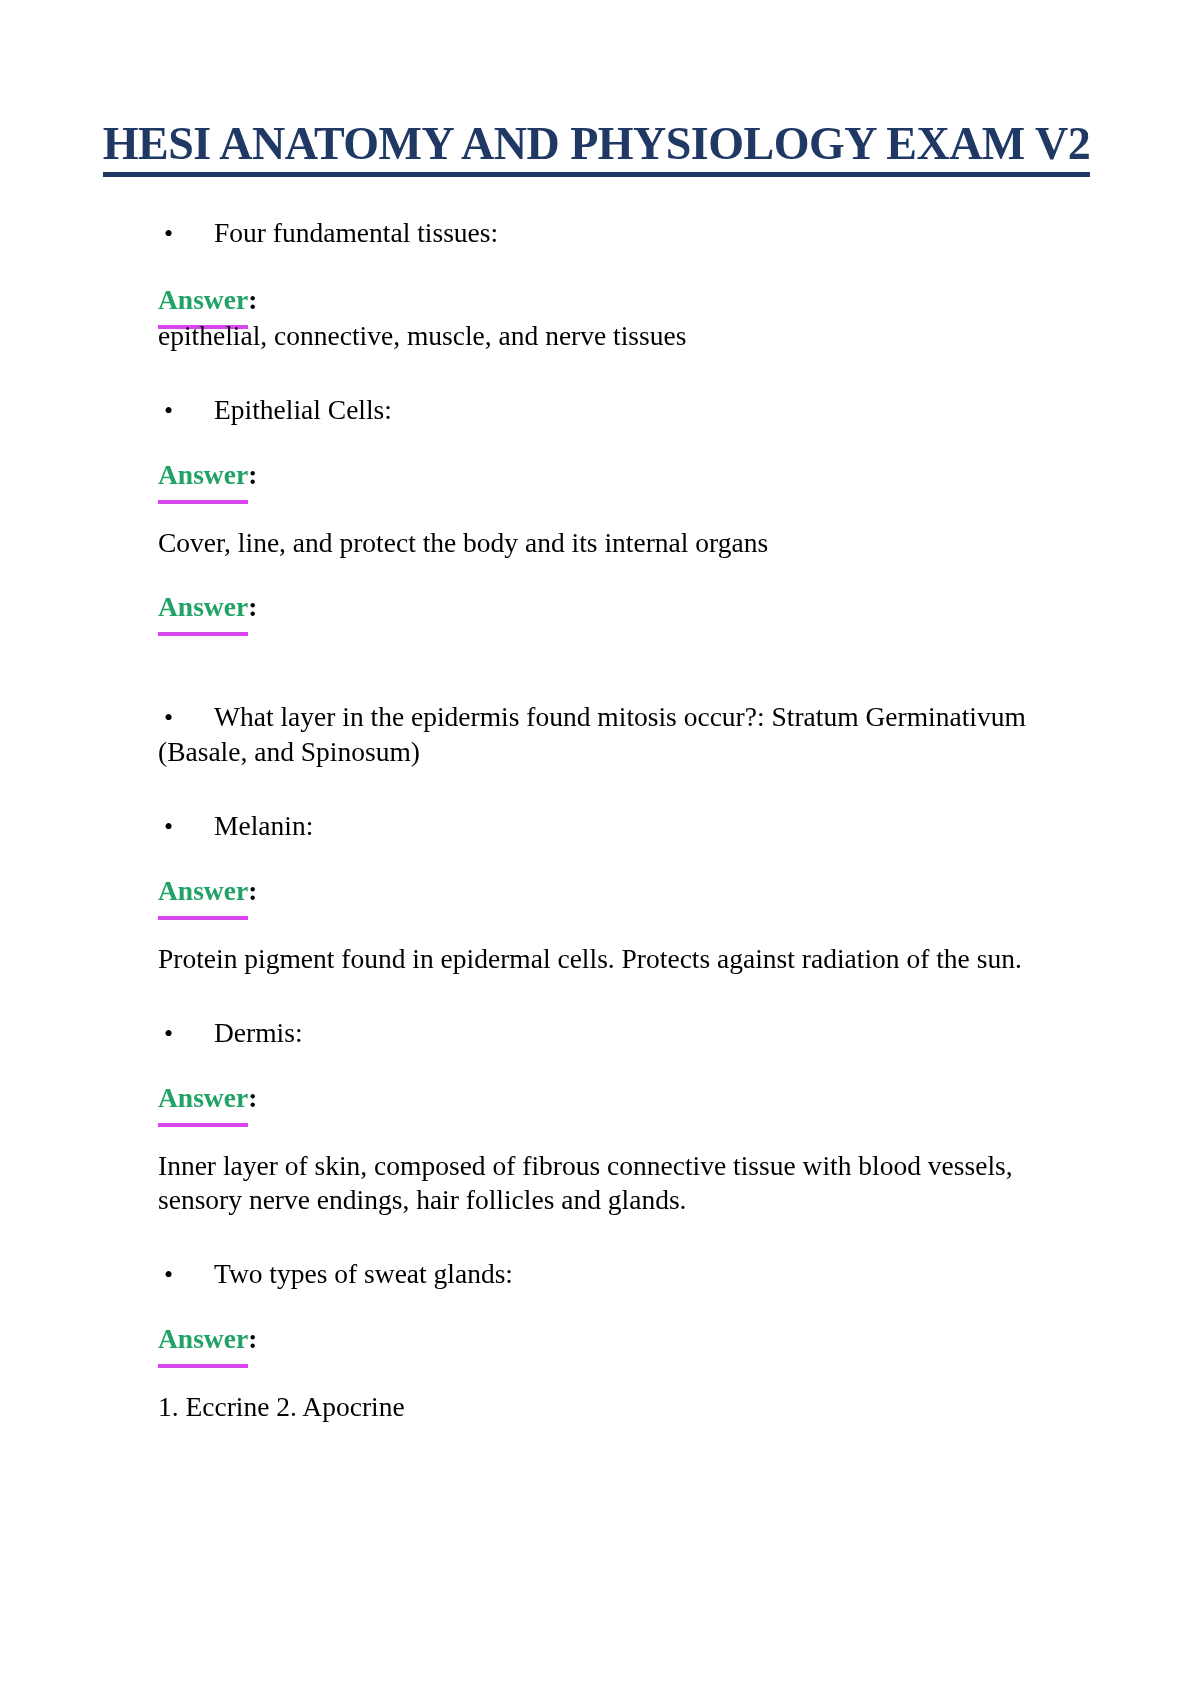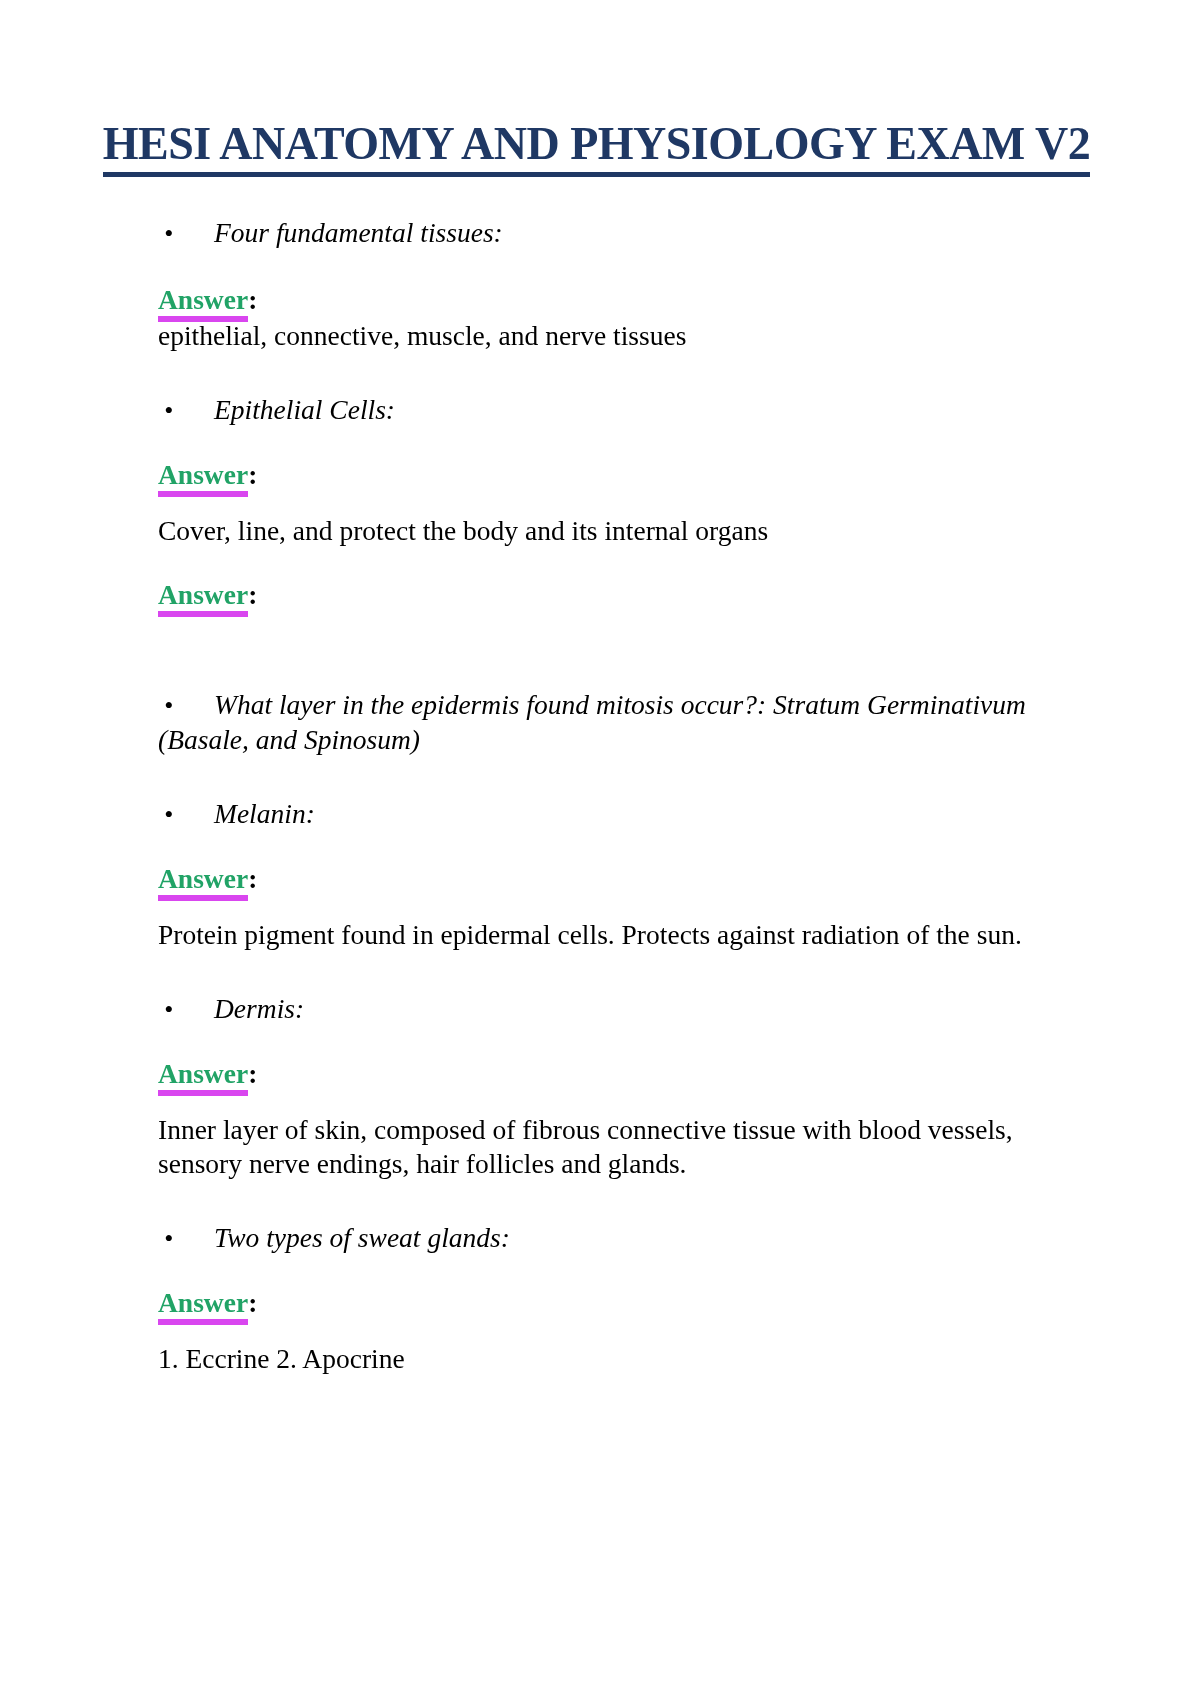--- a/index.html
+++ b/index.html
@@ -36,48 +36,47 @@
     padding-left: 158px;
     width: 1083px; 
     font-size: 27.5px;
     line-height: 34px;
   }
   .qa-list .item { }
 
   .question {
     margin-top: 40px;
     text-indent: 6px;
-    font-style: italic;
   }
   .qa-list .item:first-child .question { margin-top: 46px; }
   
   .qa-list .item:nth-child(3) .question,
   .qa-list .item:nth-child(4) .question { margin-top: 76px; }
 
   .bullet {
     display: inline-block;
     width: 50px;
     text-indent: 0;
     font-size: 26px;
   }
 
   .answer-label {
     margin-top: 30px;
     font-weight: bold;
   }
   .qa-list .item:first-child .answer-label { margin-top: 32px; }
   .answer-word {
     color: #21A366;
-    border-bottom: 6px solid #d946ef;
-    padding-bottom: 1px;
+    border-bottom: 4px solid #d946ef;
+    padding-bottom: 10px;
   }
   .answer-colon { color: #000000; }
 
   .answer-text {
-    margin-top: 22px;
+    margin-top: 34px;
   }
   .qa-list .item:first-child .answer-text { margin-top: 2px; }
 </style>
 </head>
 <body>
 
 <div class="page">
 
   <h1 class="doc-title">
     <span class="title-underline">HESI ANATOMY AND PHYSIOLOGY EXAM V2</span>

